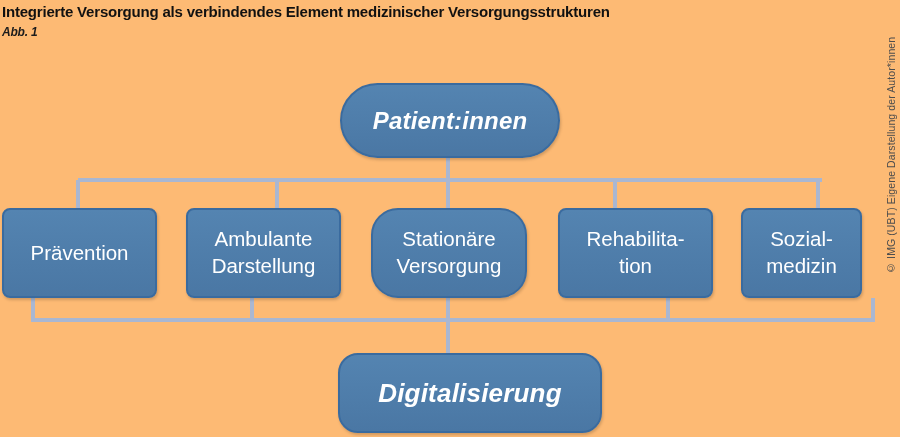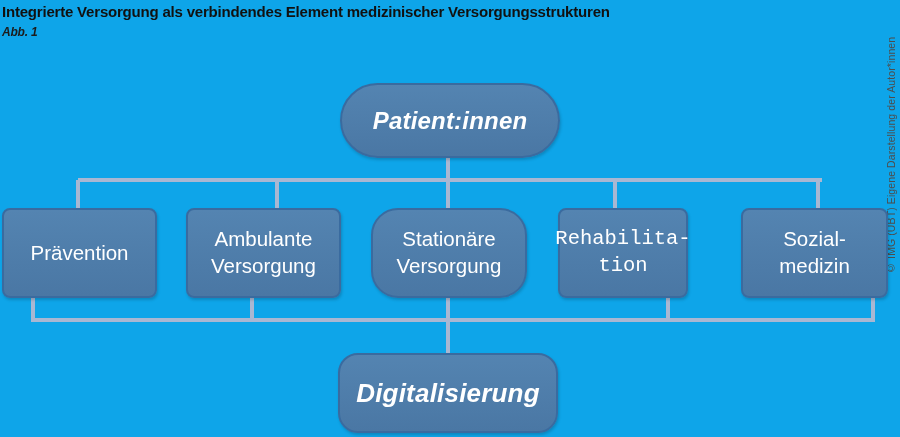--- a/index.html
+++ b/index.html
@@ -6,21 +6,21 @@
     --node-fill-top:#5484b1;
     --node-fill-bottom:#4a77a4;
     --node-border:#3a6b9f;
     --connector:#a9b7d2;
     --title-color:#111111;
     --credit-color:#4d4d4d;
   }
   html,body{margin:0;padding:0;background:#ffffff;}
   .stage{
     position:relative;width:900px;height:437px;overflow:hidden;
-    background:#0ea5e9;
+    background:#fdba74;
     font-family:"Liberation Sans",sans-serif;
   }
   .title{
     position:absolute;left:2px;top:3px;width:860px;
     font-size:15px;font-weight:bold;letter-spacing:-0.2px;
     color:var(--title-color);
   }
   .caption{
     position:absolute;left:2px;top:25px;
     font-size:12px;font-style:italic;font-weight:bold;
@@ -36,29 +36,29 @@
     position:absolute;box-sizing:border-box;
     background:linear-gradient(180deg,var(--node-fill-top),var(--node-fill-bottom));
     border:2px solid var(--node-border);
     display:flex;align-items:center;justify-content:center;
     box-shadow:1px 2px 3px rgba(0,0,0,0.18);
     color:#ffffff;text-align:center;
   }
   .node .label{white-space:pre-line;}
   .pill{left:340px;top:83px;width:220px;height:75px;border-radius:38px;}
   .pill .label{font-size:24px;font-style:italic;font-weight:bold;letter-spacing:0.2px;}
-  .digi{left:338px;top:353px;width:220px;height:80px;border-radius:20px;}
+  .digi{left:338px;top:353px;width:264px;height:80px;border-radius:20px;}
   .digi .label{font-size:26px;font-style:italic;font-weight:bold;letter-spacing:0.2px;}
   .mid{top:208px;height:90px;border-radius:8px;}
   .mid .label{font-size:20.5px;line-height:1.3;font-weight:normal;}
   .b1{left:2px;width:155px;}
   .b2{left:186px;width:155px;}
   .b3{left:371px;width:156px;border-radius:27px;}
-  .b4{left:558px;width:130px;font-family:Liberation Mono, monospace;}
-  .b5{left:741px;width:147px;}
+  .b4{left:558px;width:155px;}
+  .b5{left:741px;width:121px;}
   .conn{position:absolute;background:var(--connector);}
   .c-top-stub{left:446px;top:158px;width:4px;height:50px;}
   .c-top-bus{left:78px;top:178px;width:744px;height:4px;}
   .c-drop1{left:76px;top:180px;width:4px;height:28px;}
   .c-drop2{left:275px;top:180px;width:4px;height:28px;}
   .c-drop4{left:613px;top:180px;width:4px;height:28px;}
   .c-drop5{left:816px;top:180px;width:4px;height:28px;}
   .c-bottom-bus{left:31px;top:318px;width:844px;height:4px;}
   .c-riser1{left:31px;top:298px;width:4px;height:24px;}
   .c-riser2{left:250px;top:298px;width:4px;height:24px;}
@@ -90,21 +90,21 @@
 
   <div class="node pill">
     <span class="label">Patient:innen</span>
   </div>
 
   <div class="node mid b1">
     <span class="label">Prävention</span>
   </div>
   <div class="node mid b2">
     <span class="label">Ambulante
-Versorgung</span>
+Darstellung</span>
   </div>
   <div class="node mid b3">
     <span class="label">Stationäre
 Versorgung</span>
   </div>
   <div class="node mid b4">
     <span class="label">Rehabilita-
 tion</span>
   </div>
   <div class="node mid b5">

